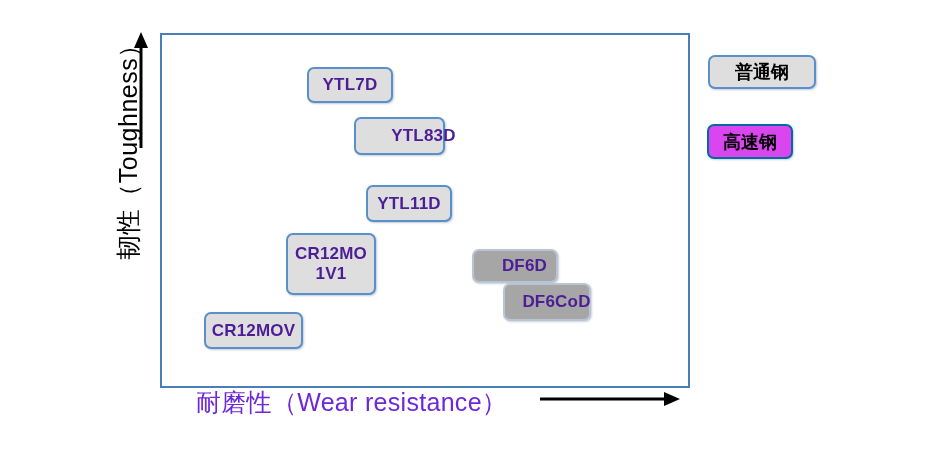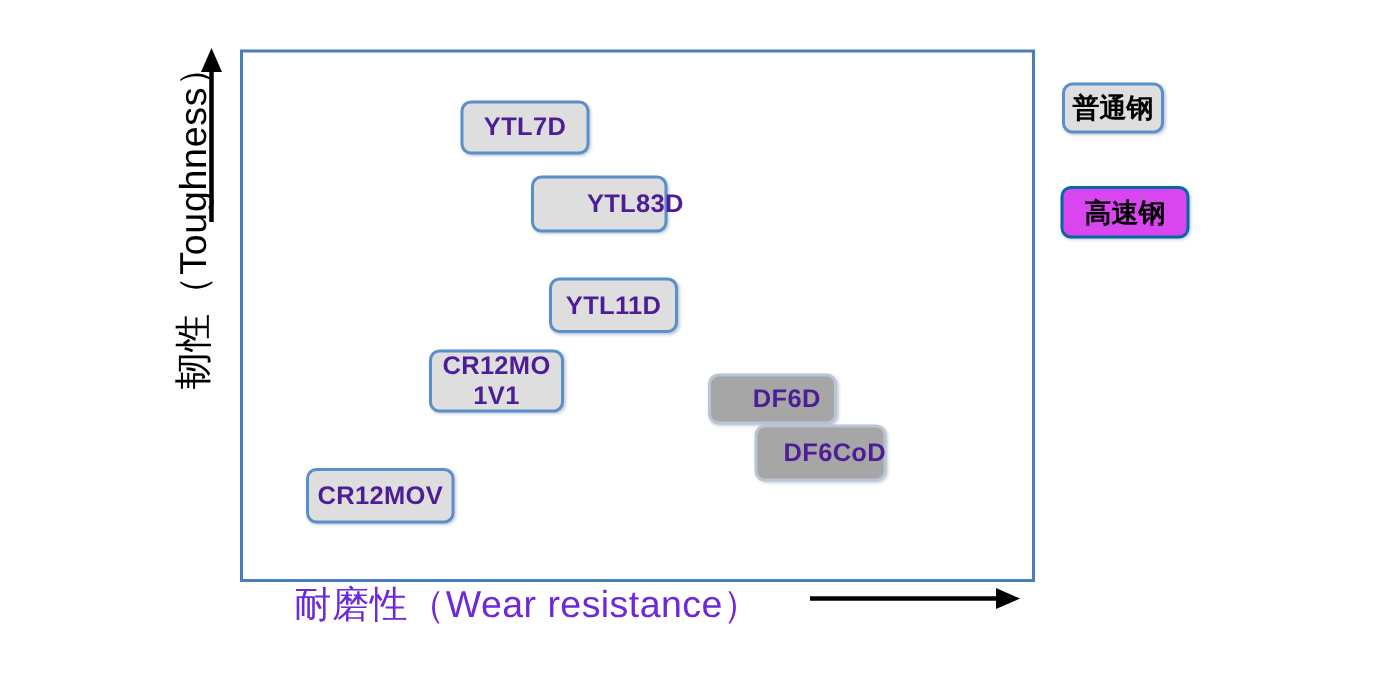--- a/index.html
+++ b/index.html
@@ -153,38 +153,38 @@
   </div>
 
   <div class="node plain" style="left:354px; top:117px; width:91px; height:38px;padding-left:48px;">
     <span>YTL83D</span>
   </div>
 
   <div class="node plain" style="left:366px; top:185px; width:86px; height:37px;">
     <span>YTL11D</span>
   </div>
 
-  <div class="node plain" style="left:286px; top:233px; width:90px; height:42px;">
+  <div class="node plain" style="left:286px; top:233px; width:90px; height:62px;">
     <span class="line2">CR12MO</span>
     <span class="line2">1V1</span>
   </div>
 
   <div class="node plain" style="left:204px; top:312px; width:99px; height:37px;">
     <span>CR12MOV</span>
   </div>
 
   <div class="node hss" style="left:472px; top:249px; width:86px; height:34px;">
     <span>DF6D</span>
   </div>
 
   <div class="node hss" style="left:503px; top:283px; width:88px; height:38px;">
     <span>DF6CoD</span>
   </div>
 
-  <div class="legend-item plain" style="left:708px; top:55px; width:68px; height:34px;">
+  <div class="legend-item plain" style="left:708px; top:55px; width:108px; height:34px;">
     <span>普通钢</span>
   </div>
 
   <div class="legend-item hss" style="left:707px; top:124px; width:86px; height:35px;">
     <span>高速钢</span>
   </div>
 
 </div>
 
 </body></html>

